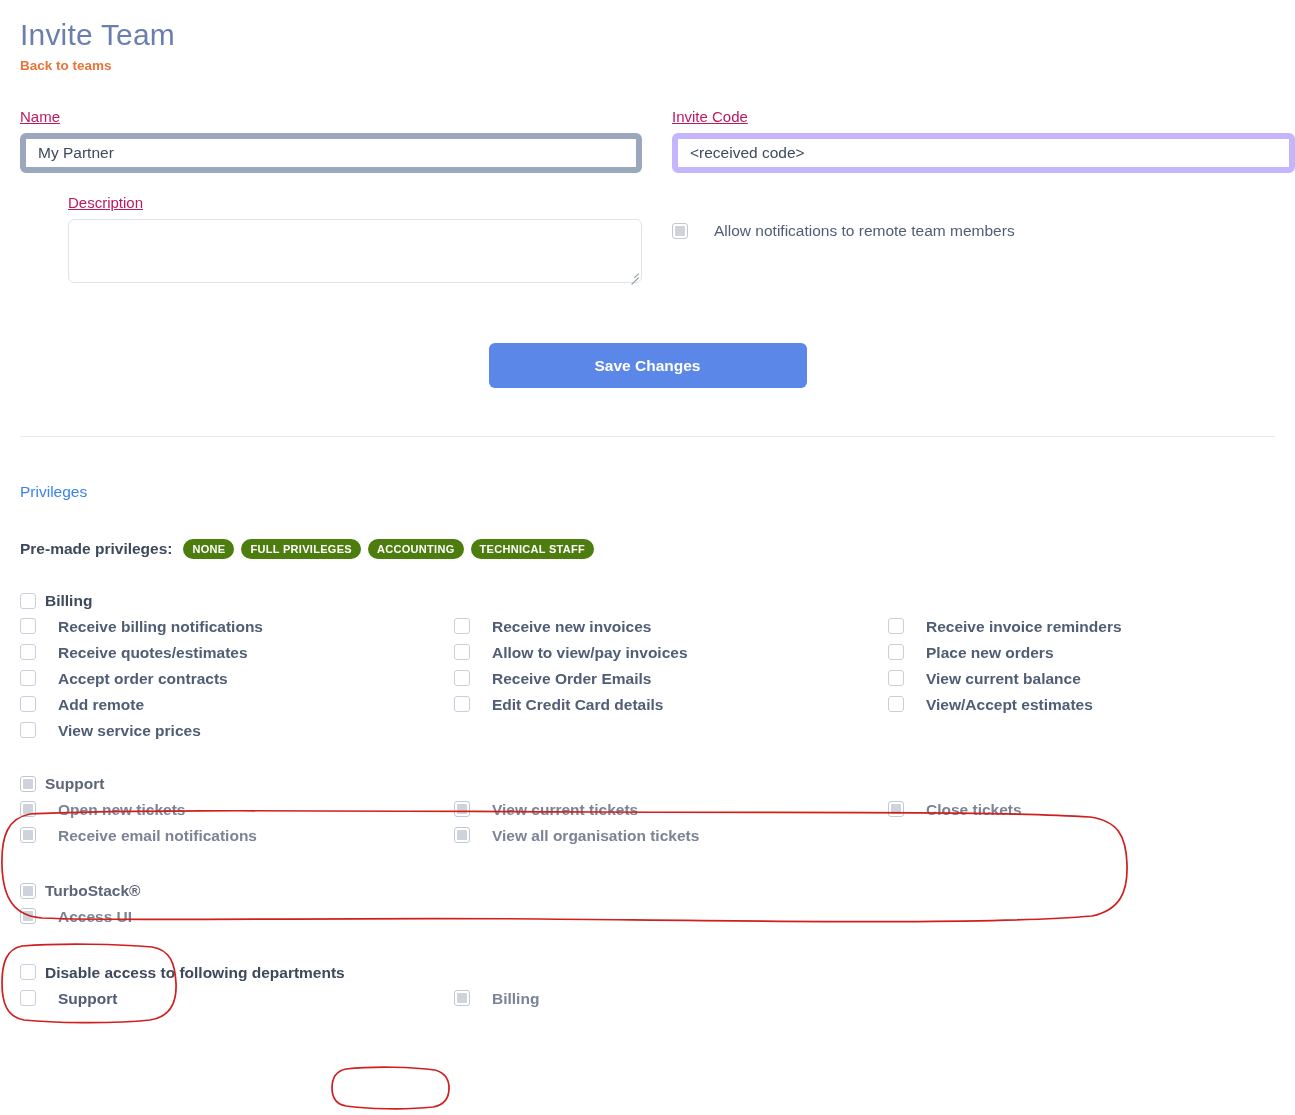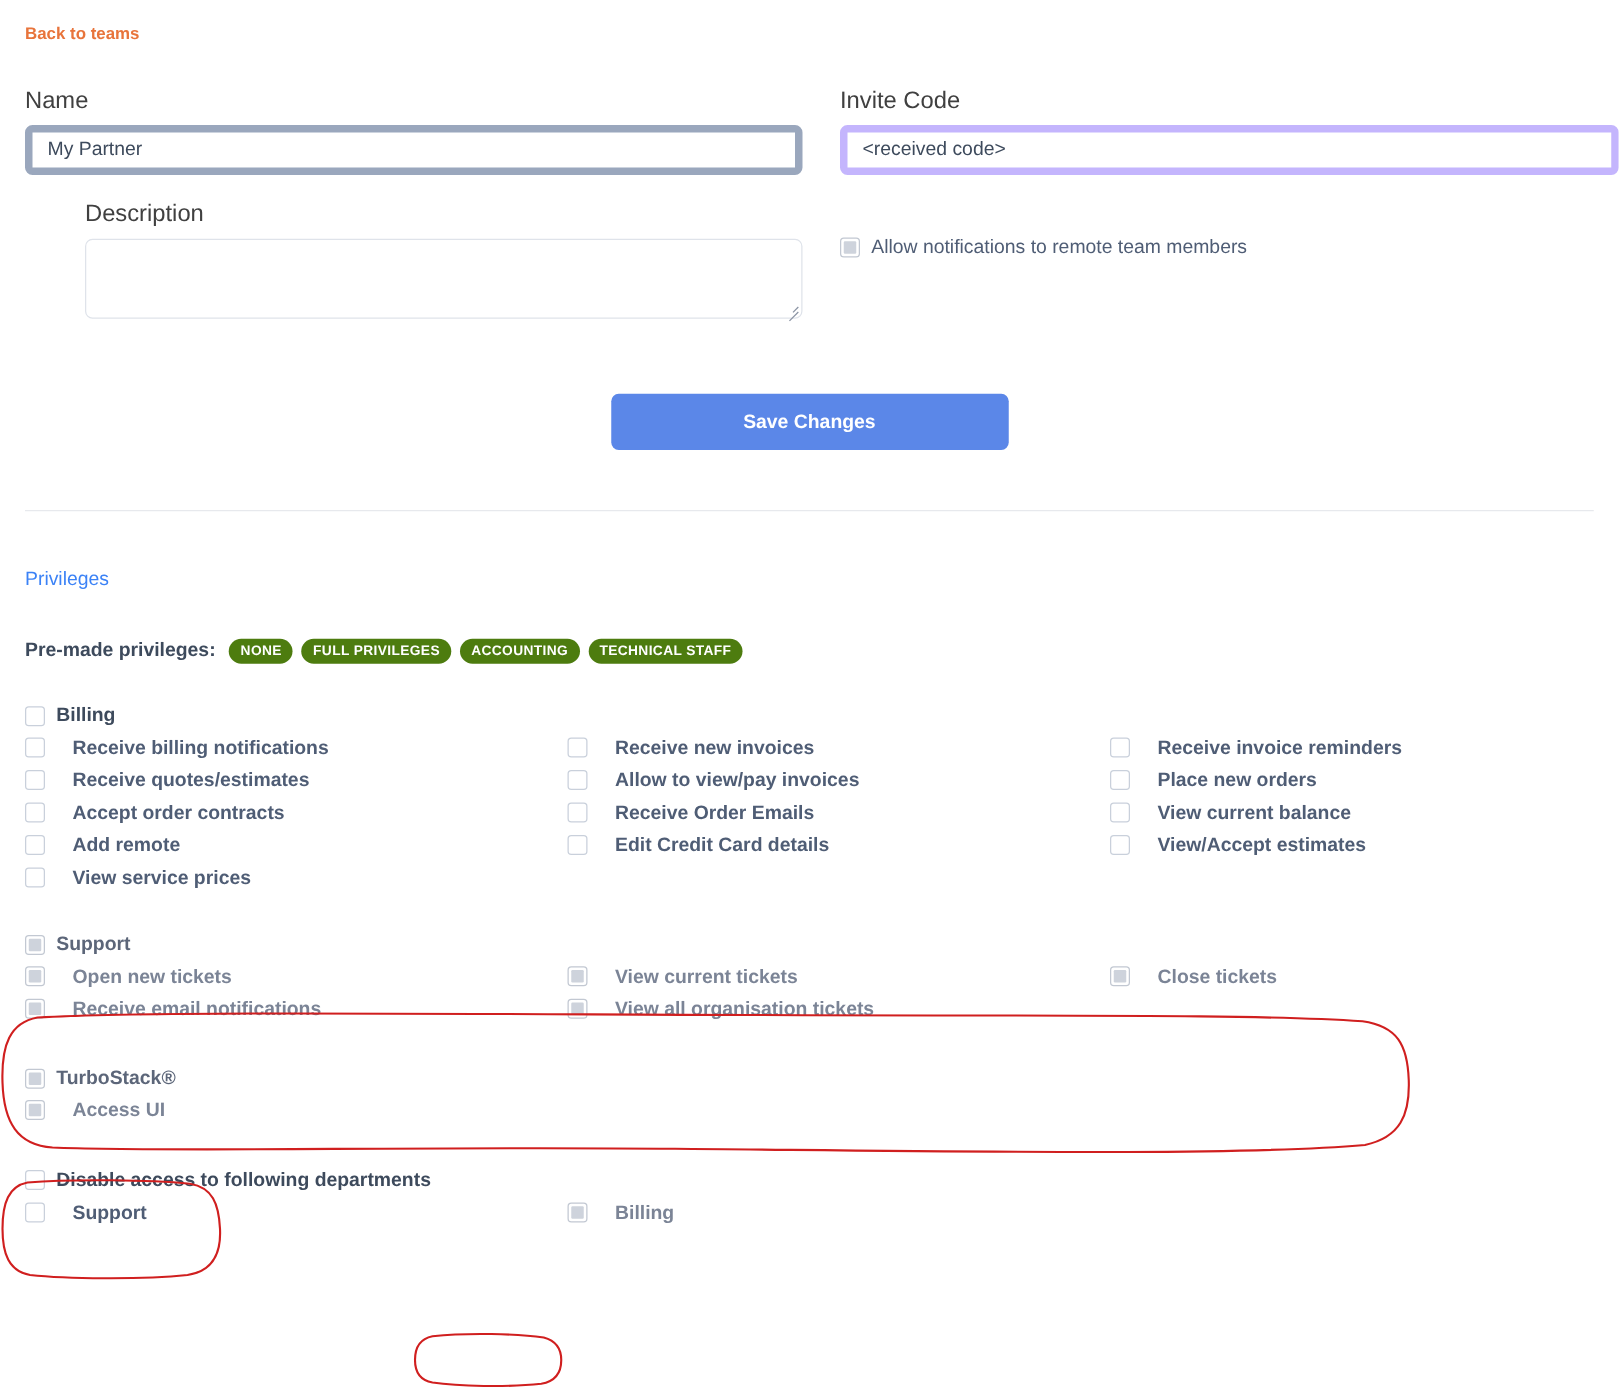--- a/index.html
+++ b/index.html
@@ -39,23 +39,24 @@
     margin-top: 34px;
     padding: 0 20px;
     display: flex;
     gap: 30px;
   }
   .col-left  { width: 622px; flex: 0 0 622px; }
   .col-right { width: 623px; flex: 0 0 623px; }
 
   .field-label {
     display: block;
-    font-size: 19px;
-    color: #404040;
+    font-size: 15px;
+    color: #be185d;
     margin-bottom: 8px;
+    text-decoration: underline;
   }
   .text-input {
     width: 100%;
     height: 40px;
     padding: 6px 12px;
     font-size: 15.5px;
     font-family: "Liberation Sans", sans-serif;
     color: #3d4a5c;
     border: 6px solid #c4b5fd;
     border-radius: 6px;
@@ -88,21 +89,21 @@
     background: #8a93a3;
     transform-origin: right bottom;
     transform: rotate(-45deg);
   }
   .resize-grip i:nth-child(1) { bottom: 2px; width: 10px; }
   .resize-grip i:nth-child(2) { bottom: 6px; width: 6px; }
 
   .check-row {
     display: flex;
     align-items: center;
-    gap: 9px;
+    gap: 26px;
     margin-top: 49px;
   }
 
   
   .cb {
     width: 16px; height: 16px;
     flex: 0 0 16px;
     border: 1px solid #c9d0db;
     border-radius: 3px;
     background: #fff;
@@ -230,20 +231,21 @@
     stroke: #d01f1f;
     stroke-width: 1.7;
     stroke-linecap: round;
     stroke-linejoin: round;
   }
 </style>
 </head>
 <body>
 
 <div class="page-header">
+  <h1 class="page-title">Invite Team</h1>
   <a class="back-link">Back to teams</a>
 </div>
 
 <div class="form-wrap">
 
   <div class="col-left">
     <div class="field-block">
       <label class="field-label">Name</label>
       <input class="text-input focused" type="text" value="My Partner" style="">
     </div>

